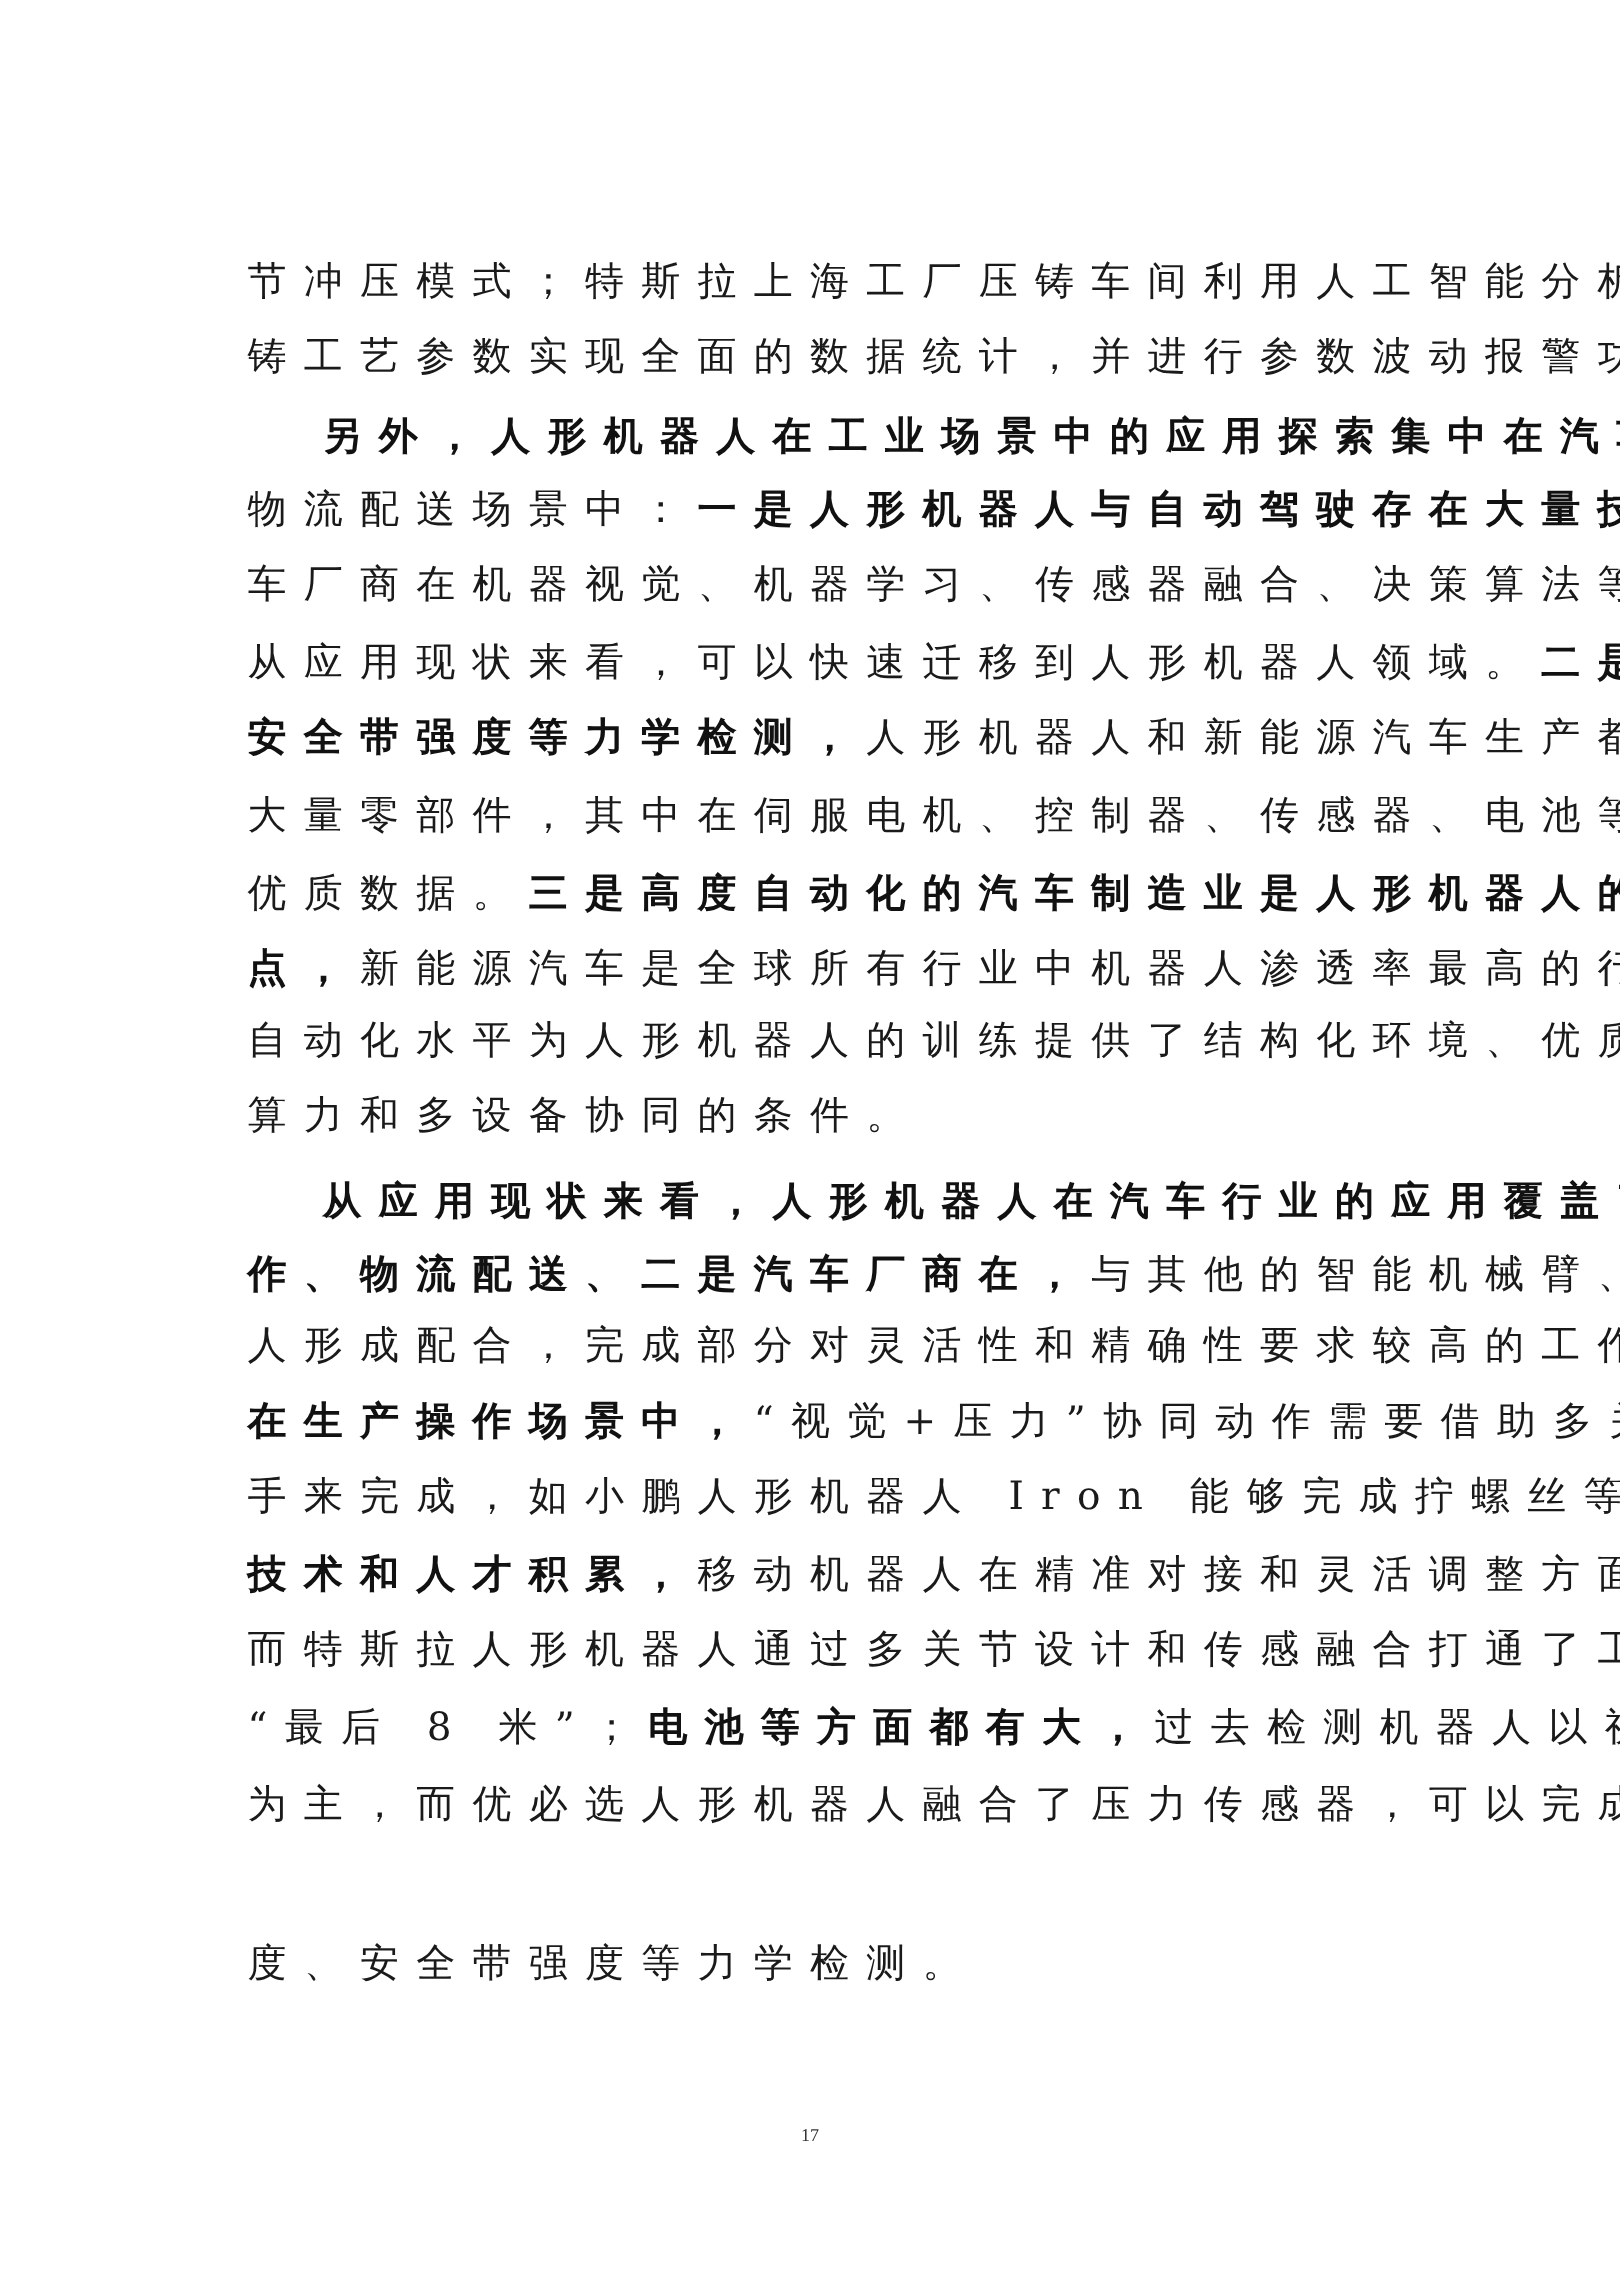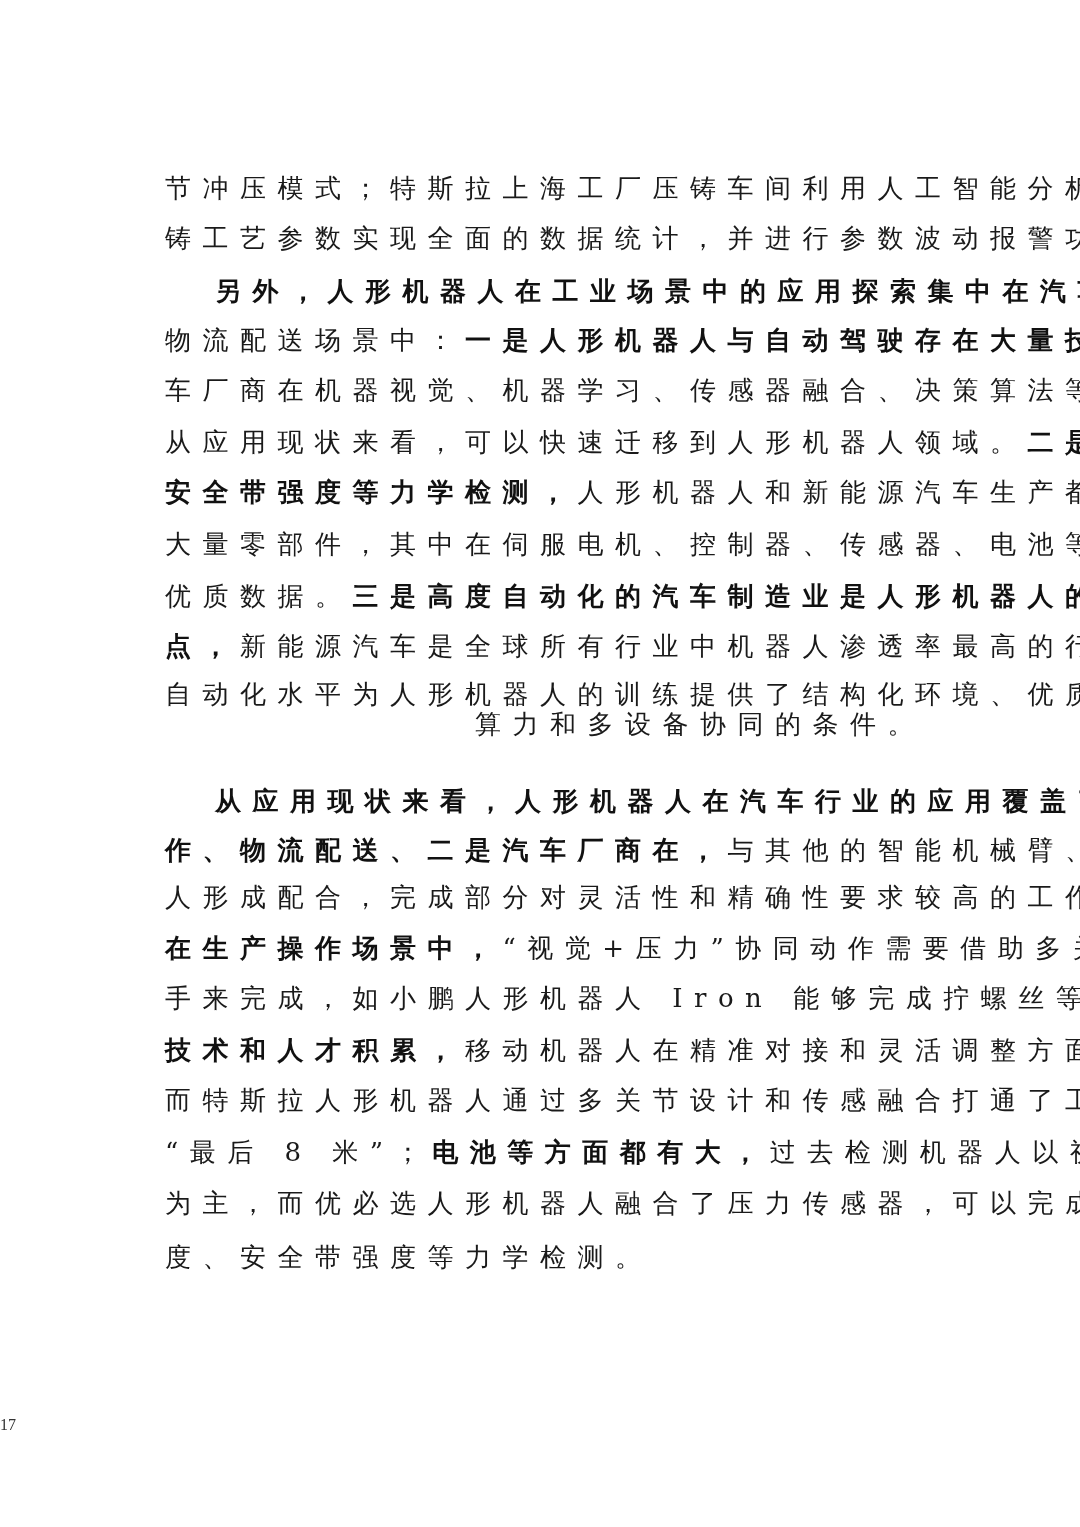--- a/index.html
+++ b/index.html
@@ -13,46 +13,46 @@
     font-family: "DejaVu Serif", "Liberation Serif", serif;
     font-size: 26px;
     line-height: 40px;
     color: #1a1a1a;
     white-space: nowrap;
     letter-spacing: 11.5px;
   }
   .line.indent { left: 215px; }
   .seg-b { font-weight: bold; font-family: "DejaVu Sans", "Liberation Sans", sans-serif; color: #111; }
   .page-num {
-    position: absolute; left: 0; width: 1080px; top: 1416px; 
-    font-family: "Liberation Serif", serif; font-size: 16px; color: #333;
+    position: absolute; left: 0; width: 1080px; top: 1416px; text-align: center;
+    font-family: "Liberation Serif", serif; font-size: 12px; color: #333;
   }
 </style>
 </head>
 <body>
 
 <div class="page">
   <div id="lines">
       <div class="line" style="top: 168px;"><span>节冲压模式；特斯拉上海工厂压铸车间利用人工智能分析系统，对压</span></div>
       <div class="line" style="top: 218px;"><span>铸工艺参数实现全面的数据统计，并进行参数波动报警功能。</span></div>
       <div class="line indent" style="top: 271px;"><span class="seg-b">另外，人形机器人在工业场景中的应用探索集中在汽车领域。</span></div>
       <div class="line" style="top: 320px;"><span>物流配送场景中：</span><span class="seg-b">一是人形机器人与自动驾驶存在大量技术共性，</span></div>
       <div class="line" style="top: 370px;"><span>车厂商在机器视觉、机器学习、传感器融合、决策算法等多个领域的</span></div>
       <div class="line" style="top: 422px;"><span>从应用现状来看，可以快速迁移到人形机器人领域。</span><span class="seg-b">二是汽车厂商在</span></div>
       <div class="line" style="top: 472px;"><span class="seg-b">安全带强度等力学检测，</span><span>人形机器人和新能源汽车生产都须要用到</span></div>
       <div class="line" style="top: 524px;"><span>大量零部件，其中在伺服电机、控制器、传感器、电池等方面都有大</span></div>
       <div class="line" style="top: 576px;"><span>优质数据。</span><span class="seg-b">三是高度自动化的汽车制造业是人形机器人的理想落</span></div>
       <div class="line" style="top: 626px;"><span class="seg-b">点，</span><span>新能源汽车是全球所有行业中机器人渗透率最高的行业，较高的</span></div>
       <div class="line" style="top: 674px;"><span>自动化水平为人形机器人的训练提供了结构化环境、优质数据、强大</span></div>
-      <div class="line" style="top: 704px; text-align: right;"><span>算力和多设备协同的条件。</span></div>
+      <div class="line" style="top: 724px;"><span>算力和多设备协同的条件。</span></div>
       <div class="line indent" style="top: 781px;"><span class="seg-b">从应用现状来看，人形机器人在汽车行业的应用覆盖了生产操</span></div>
       <div class="line" style="top: 830px;"><span class="seg-b">作、物流配送、二是汽车厂商在，</span><span>与其他的智能机械臂、移动机器</span></div>
       <div class="line" style="top: 877px;"><span>人形成配合，完成部分对灵活性和精确性要求较高的工作（表2）。</span></div>
       <div class="line" style="top: 928px;"><span class="seg-b">在生产操作场景中，</span><span>“视觉+压力”协同动作需要借助多关节的灵巧</span></div>
       <div class="line" style="top: 978px;"><span>手来完成，如小鹏人形机器人 Iron 能够完成拧螺丝等精细操作；</span></div>
       <div class="line" style="top: 1030px;"><span class="seg-b">技术和人才积累，</span><span>移动机器人在精准对接和灵活调整方面较为困难，</span></div>
       <div class="line" style="top: 1080px;"><span>而特斯拉人形机器人通过多关节设计和传感融合打通了工业物流的</span></div>
       <div class="line" style="top: 1132px;"><span>“最后 8 米”；</span><span class="seg-b">电池等方面都有大，</span><span>过去检测机器人以视觉类检测</span></div>
       <div class="line" style="top: 1183px;"><span>为主，而优必选人形机器人融合了压力传感器，可以完成车门锁扣强</span></div>
-      <div class="line" style="top: 1237px;"><span>度、安全带强度等力学检测。</span></div>
+      <div class="line" style="top: 1289px;"><span>度、安全带强度等力学检测。</span></div>
     </div>
   <div class="page-num">17</div>
 </div>
 
 </body></html>

